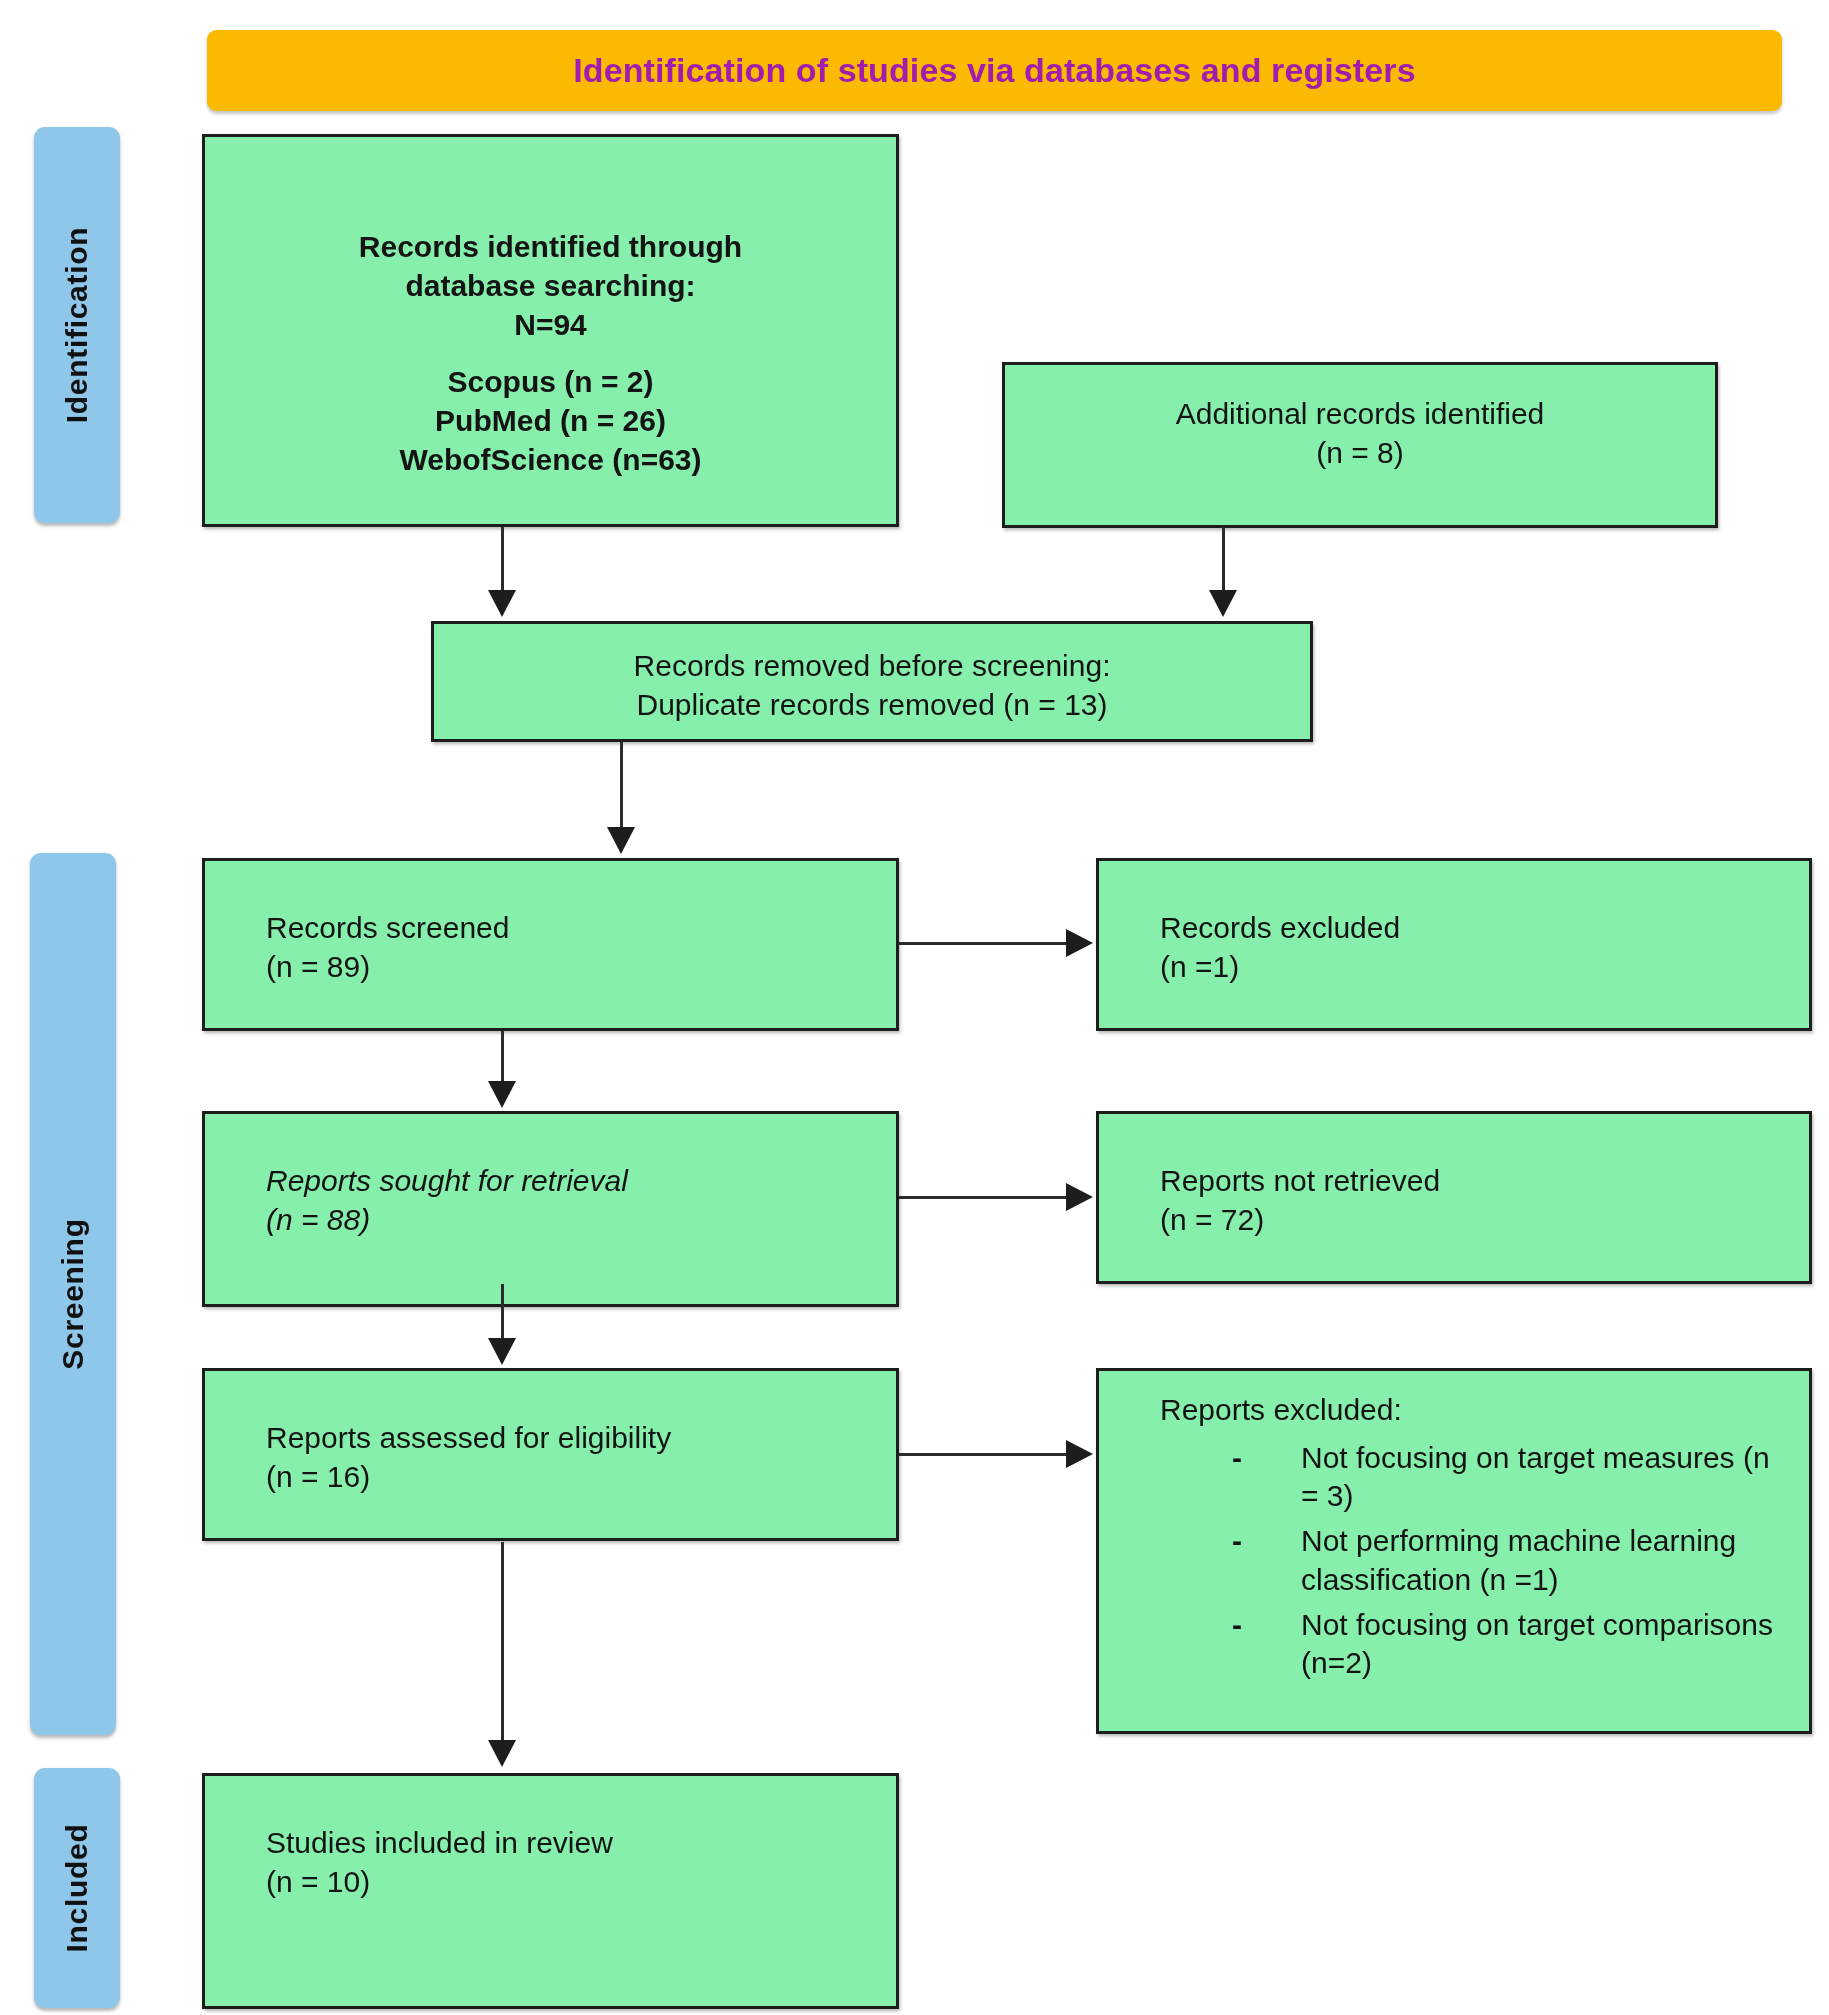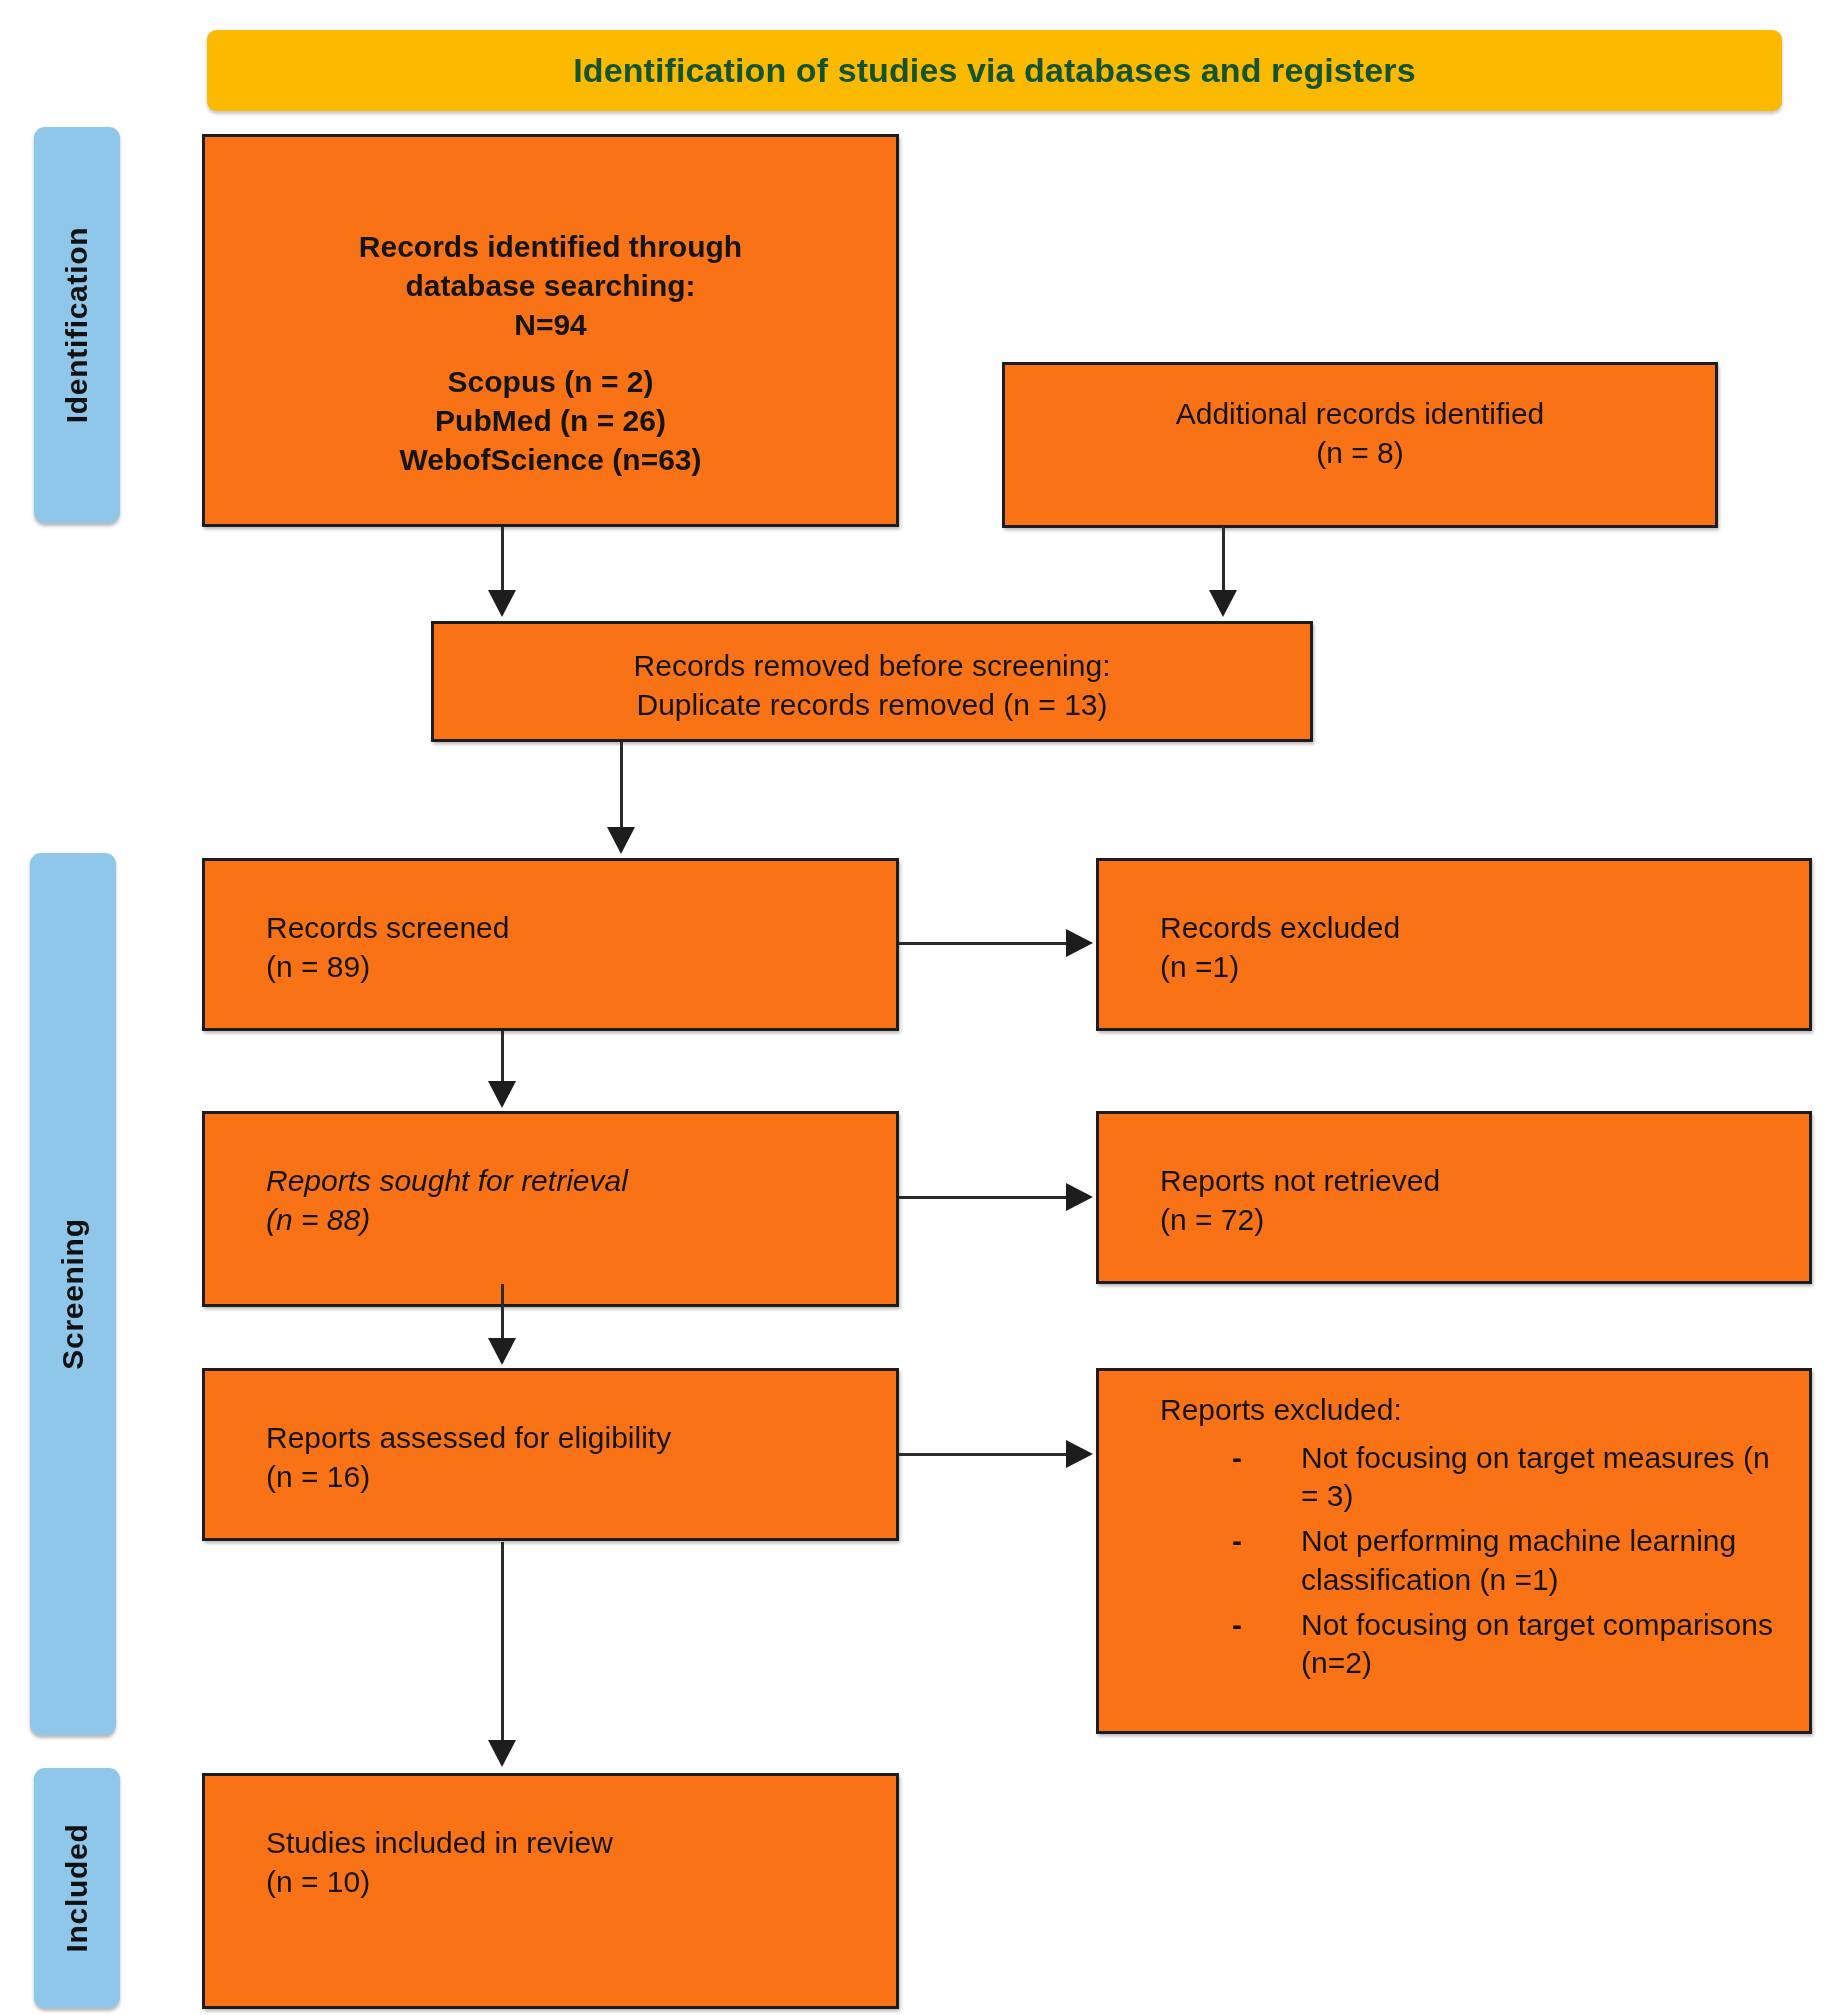--- a/index.html
+++ b/index.html
@@ -28,21 +28,21 @@
     background: #fbb900;
     border-radius: 9.6px;
     box-shadow: 0 2.7px 3.4px rgba(0,0,0,0.22);
     display: flex;
     align-items: center;
     justify-content: center;
   }
   .phase-banner .txt {
     font-size: 34px;
     font-weight: 700;
-    color: #14532d;
+    color: #a21caf;
     letter-spacing: 0.1px;
     white-space: nowrap;
   }
 
   
   .stage {
     position: absolute;
     background: #8fc7ea;
     border-radius: 11px;
     box-shadow: 0 2.1px 3.4px rgba(0,0,0,0.28);
@@ -58,21 +58,21 @@
     color: #111111;
     letter-spacing: 0.7px;
   }
   #stage-identification { left: 34px;  top: 127px;  width: 86px; height: 396px; }
   #stage-screening      { left: 30px;  top: 853px; width: 86px; height: 882px; }
   #stage-included       { left: 34px;  top: 1768px; width: 86px; height: 240px; }
 
   
   .box {
     position: absolute;
-    background: #f97316;
+    background: #86efac;
     border: 3.4px solid #1d1d1d;
     box-sizing: border-box;
     box-shadow: 2.1px 3.4px 3.4px rgba(0,0,0,0.30);
   }
   .box .inner {
     position: absolute;
     left: 0; right: 0;
     font-size: 30px;
     font-weight: 700;
     color: #141414;

